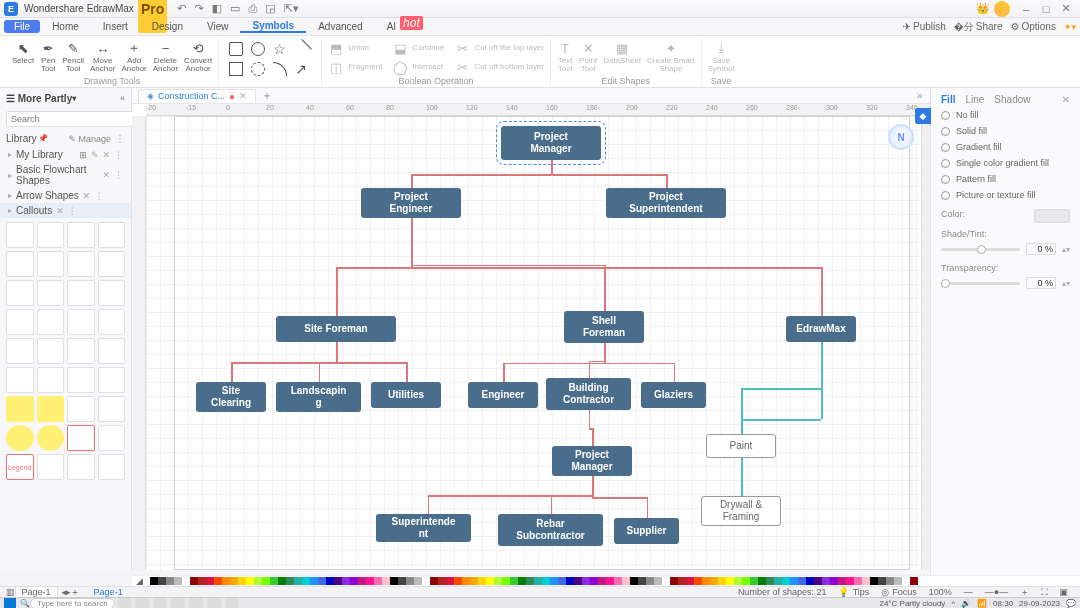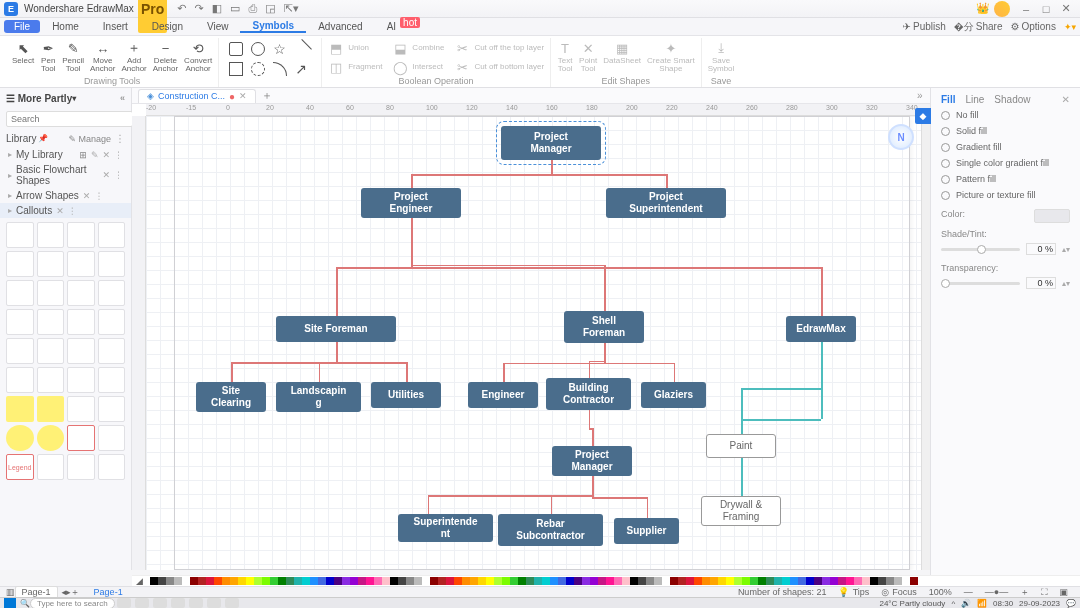--- a/index.html
+++ b/index.html
@@ -14,21 +14,21 @@
 .titlebar .spacer { flex:1; }
 .titlebar .winbtn { width:20px; text-align:center; color:#777; cursor:pointer; }
 .titlebar .avatar { width:16px; height:16px; border-radius:50%; background:linear-gradient(45deg,#ffb347,#ffcc33); margin-right:6px; }
 .titlebar .crown { color:#f6a500; font-size:11px; margin-right:4px; }
 
 
 .menubar { height:18px; background:#f6f6f9; display:flex; align-items:center; padding:0 4px; border-bottom:1px solid #e4e4e8; }
 .menubar .filebtn { background:#4b7bec; color:#fff; padding:1px 10px; border-radius:3px; font-size:10px; }
 .menubar .mitem { padding:0 12px; font-size:10px; color:#555; cursor:pointer; }
 .menubar .mitem.active { color:#2c7be5; border-bottom:2px solid #2c7be5; font-weight:600; }
-.menubar .ai-tag { font-size:10px; background:#ff5e6c; color:#fff; padding:0 3px; border-radius:2px; margin-left:-8px; position:relative; top:-4px; }
+.menubar .ai-tag { font-size:12px; background:#ff5e6c; color:#fff; padding:0 3px; border-radius:2px; margin-left:-8px; position:relative; top:-4px;font-style:italic; }
 .menubar .right { margin-left:auto; display:flex; gap:8px; align-items:center; font-size:10px; color:#666; }
 .menubar .right span{ display:flex; align-items:center; gap:2px; }
 .menubar .gear { color:#f6a500; font-size:9px; }
 
 
 .ribbon { height:52px; background:#fff; border-bottom:1px solid #e0e0e4; display:flex; padding:2px 6px 0 6px; }
 .rgroup { display:flex; flex-direction:column; align-items:center; padding:0 6px; border-right:1px solid #eee; }
 .rgroup:last-child{border:none;}
 .rgroup .tools { display:flex; gap:6px; flex:1; align-items:flex-start; padding-top:2px;}
 .rgroup .label { font-size:9px; color:#999; margin-top:auto; padding-bottom:1px;}
@@ -466,21 +466,21 @@
         <div class="node" style="left: 130px; top: 200px; width: 120px; height: 26px;">Site Foreman</div>
         <div class="node" style="left: 418px; top: 195px; width: 80px; height: 32px;">Shell<br>Foreman</div>
         <div class="node" style="left: 640px; top: 200px; width: 70px; height: 26px;">EdrawMax</div>
         <div class="node" style="left: 50px; top: 266px; width: 70px; height: 30px;">Site<br>Clearing</div>
         <div class="node" style="left: 130px; top: 266px; width: 85px; height: 30px;">Landscapin<br>g</div>
         <div class="node" style="left: 225px; top: 266px; width: 70px; height: 26px;">Utilities</div>
         <div class="node" style="left: 322px; top: 266px; width: 70px; height: 26px;">Engineer</div>
         <div class="node" style="left: 400px; top: 262px; width: 85px; height: 32px;">Building<br>Contractor</div>
         <div class="node" style="left: 495px; top: 266px; width: 65px; height: 26px;">Glaziers</div>
         <div class="node" style="left: 406px; top: 330px; width: 80px; height: 30px;">Project<br>Manager</div>
-        <div class="node" style="left: 252px; top: 398px; width: 95px; height: 28px;">Superintende<br>nt</div>
+        <div class="node" style="left: 230px; top: 398px; width: 95px; height: 28px;">Superintende<br>nt</div>
         <div class="node" style="left: 352px; top: 398px; width: 105px; height: 32px;">Rebar<br>Subcontractor</div>
         <div class="node" style="left: 468px; top: 402px; width: 65px; height: 26px;">Supplier</div>
         <div class="node light" style="left: 560px; top: 318px; width: 70px; height: 24px;">Paint</div>
         <div class="node light" style="left: 555px; top: 380px; width: 80px; height: 30px;">Drywall &amp;<br>Framing</div>
       </div>
     <div class="ai-badge">N</div>
   </div>
 </div>
 
 <div class="rightpanel">

